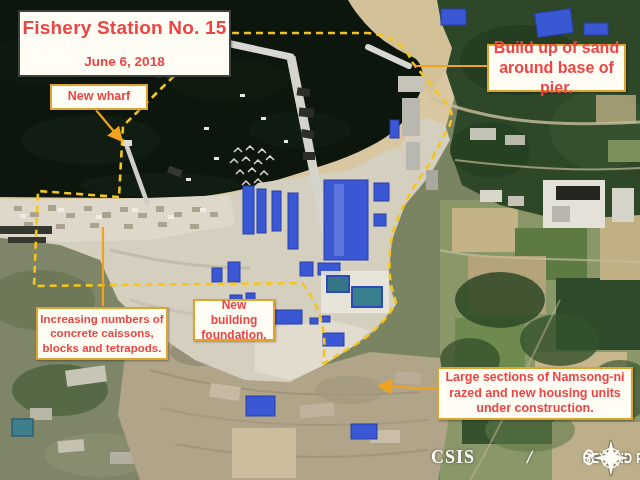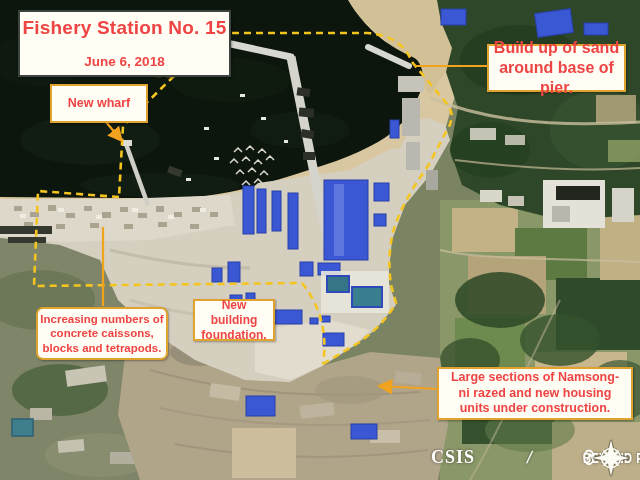--- a/index.html
+++ b/index.html
@@ -16,25 +16,25 @@
     display:flex;align-items:center;justify-content:center;
     line-height:1.25;box-shadow:1px 1px 2px rgba(0,0,0,.35);
     z-index:30;
   }
   #title-box{
     left:18px;top:10px;width:213px;height:67px;
     border:2px solid #3d4340;flex-direction:column;z-index:31;
   }
   #title-box .t1{font-size:19px;letter-spacing:.2px;}
   #title-box .t2{font-size:13.5px;margin-top:15px;}
-  #box-wharf{left:50px;top:84px;width:98px;height:39px;font-size:12.5px;}
+  #box-wharf{left:50px;top:84px;width:98px;height:26px;font-size:12.5px;}
   #box-sand{left:487px;top:44px;width:139px;height:48px;font-size:16px;padding:2px;}
-  #box-caissons{left:36px;top:307px;width:132px;height:53px;font-size:11.5px;padding:2px;border-radius:7px;}
+  #box-caissons{left:36px;top:307px;width:132px;height:53px;font-size:11.5px;padding:2px;}
   #box-foundation{left:193px;top:299px;width:82px;height:42px;font-size:12px;padding:3px;}
-  #box-namsong{left:437px;top:367px;width:196px;height:53px;font-size:12.5px;padding:8px;}
+  #box-namsong{left:437px;top:367px;width:196px;height:53px;font-size:12.5px;padding:2px;}
   #copyright{
     position:absolute;left:20px;top:446px;z-index:30;
     color:#ededed;font-size:15px;letter-spacing:.4px;
     text-shadow:0 0 3px rgba(0,0,0,.5);
   }
   #logo{
     position:absolute;left:431px;top:447px;z-index:30;color:#fff;
     display:flex;align-items:center;text-shadow:0 0 3px rgba(0,0,0,.55);gap:48px;
   }
   #logo .csis{font-family:"Liberation Serif",serif;font-weight:bold;font-size:18px;letter-spacing:1px;}

